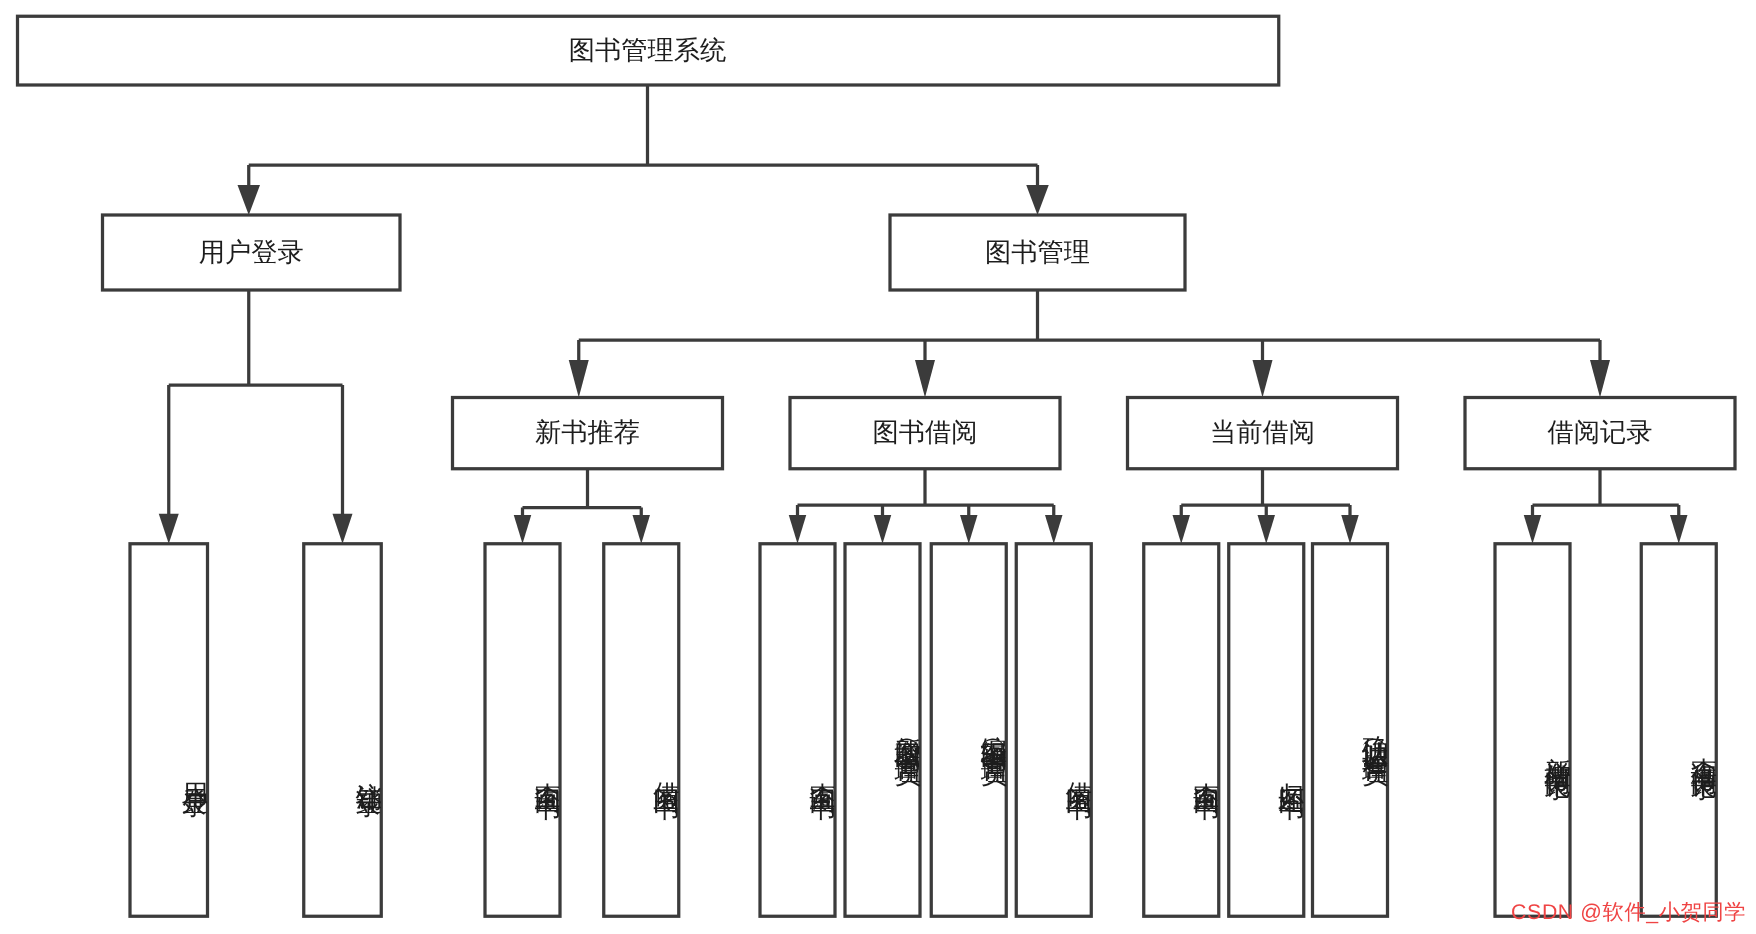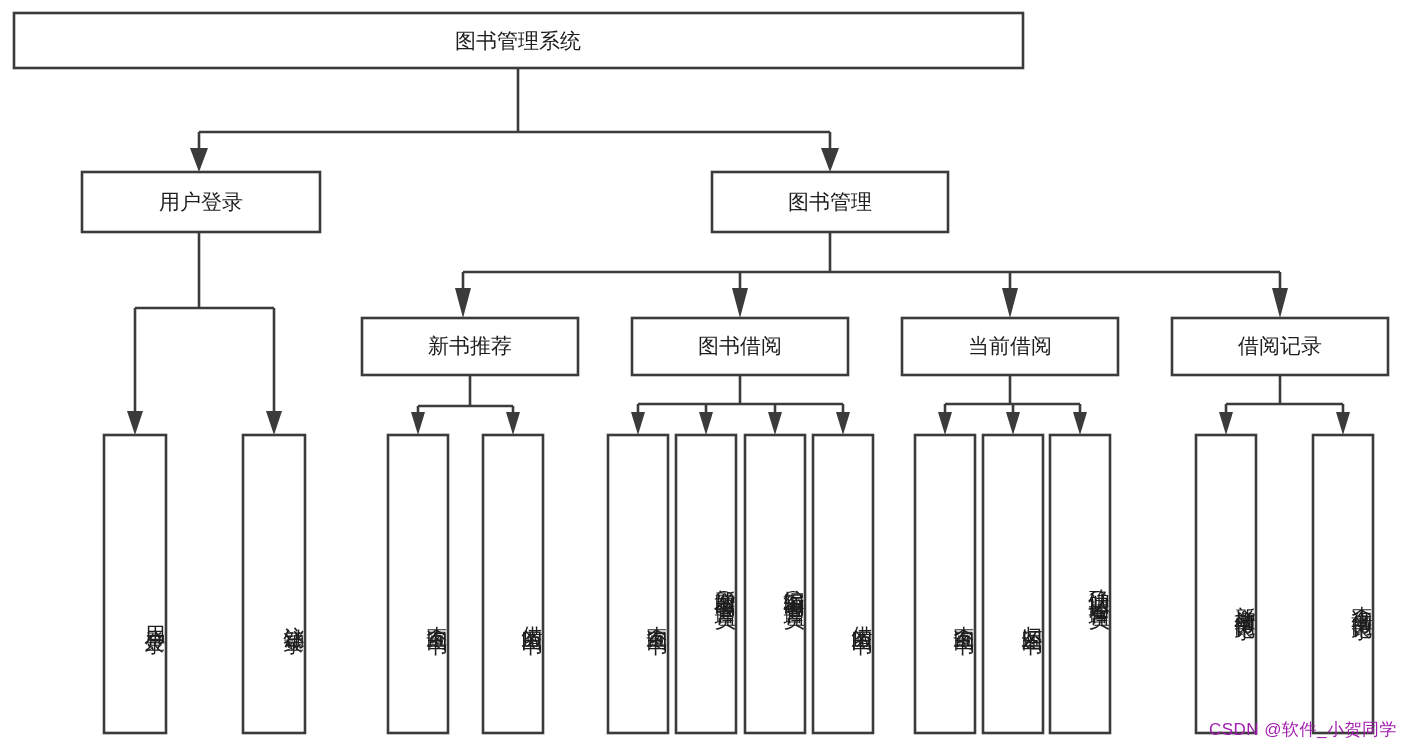--- a/index.html
+++ b/index.html
@@ -65,21 +65,21 @@
     justify-content: center;
     pointer-events: none;
     user-select: none;
   }
   .watermark {
     position: absolute;
     right: 8px;
     bottom: 6px;
     font-family: "Liberation Sans", "DejaVu Sans", sans-serif;
     font-size: 17px;
-    color: #a21caf;
+    color: #ef4444;
     letter-spacing: 0.5px;
     white-space: nowrap;
     pointer-events: none;
   }
 </style>
 </head>
 <body>
 
 <div id="diagram-root">
 

